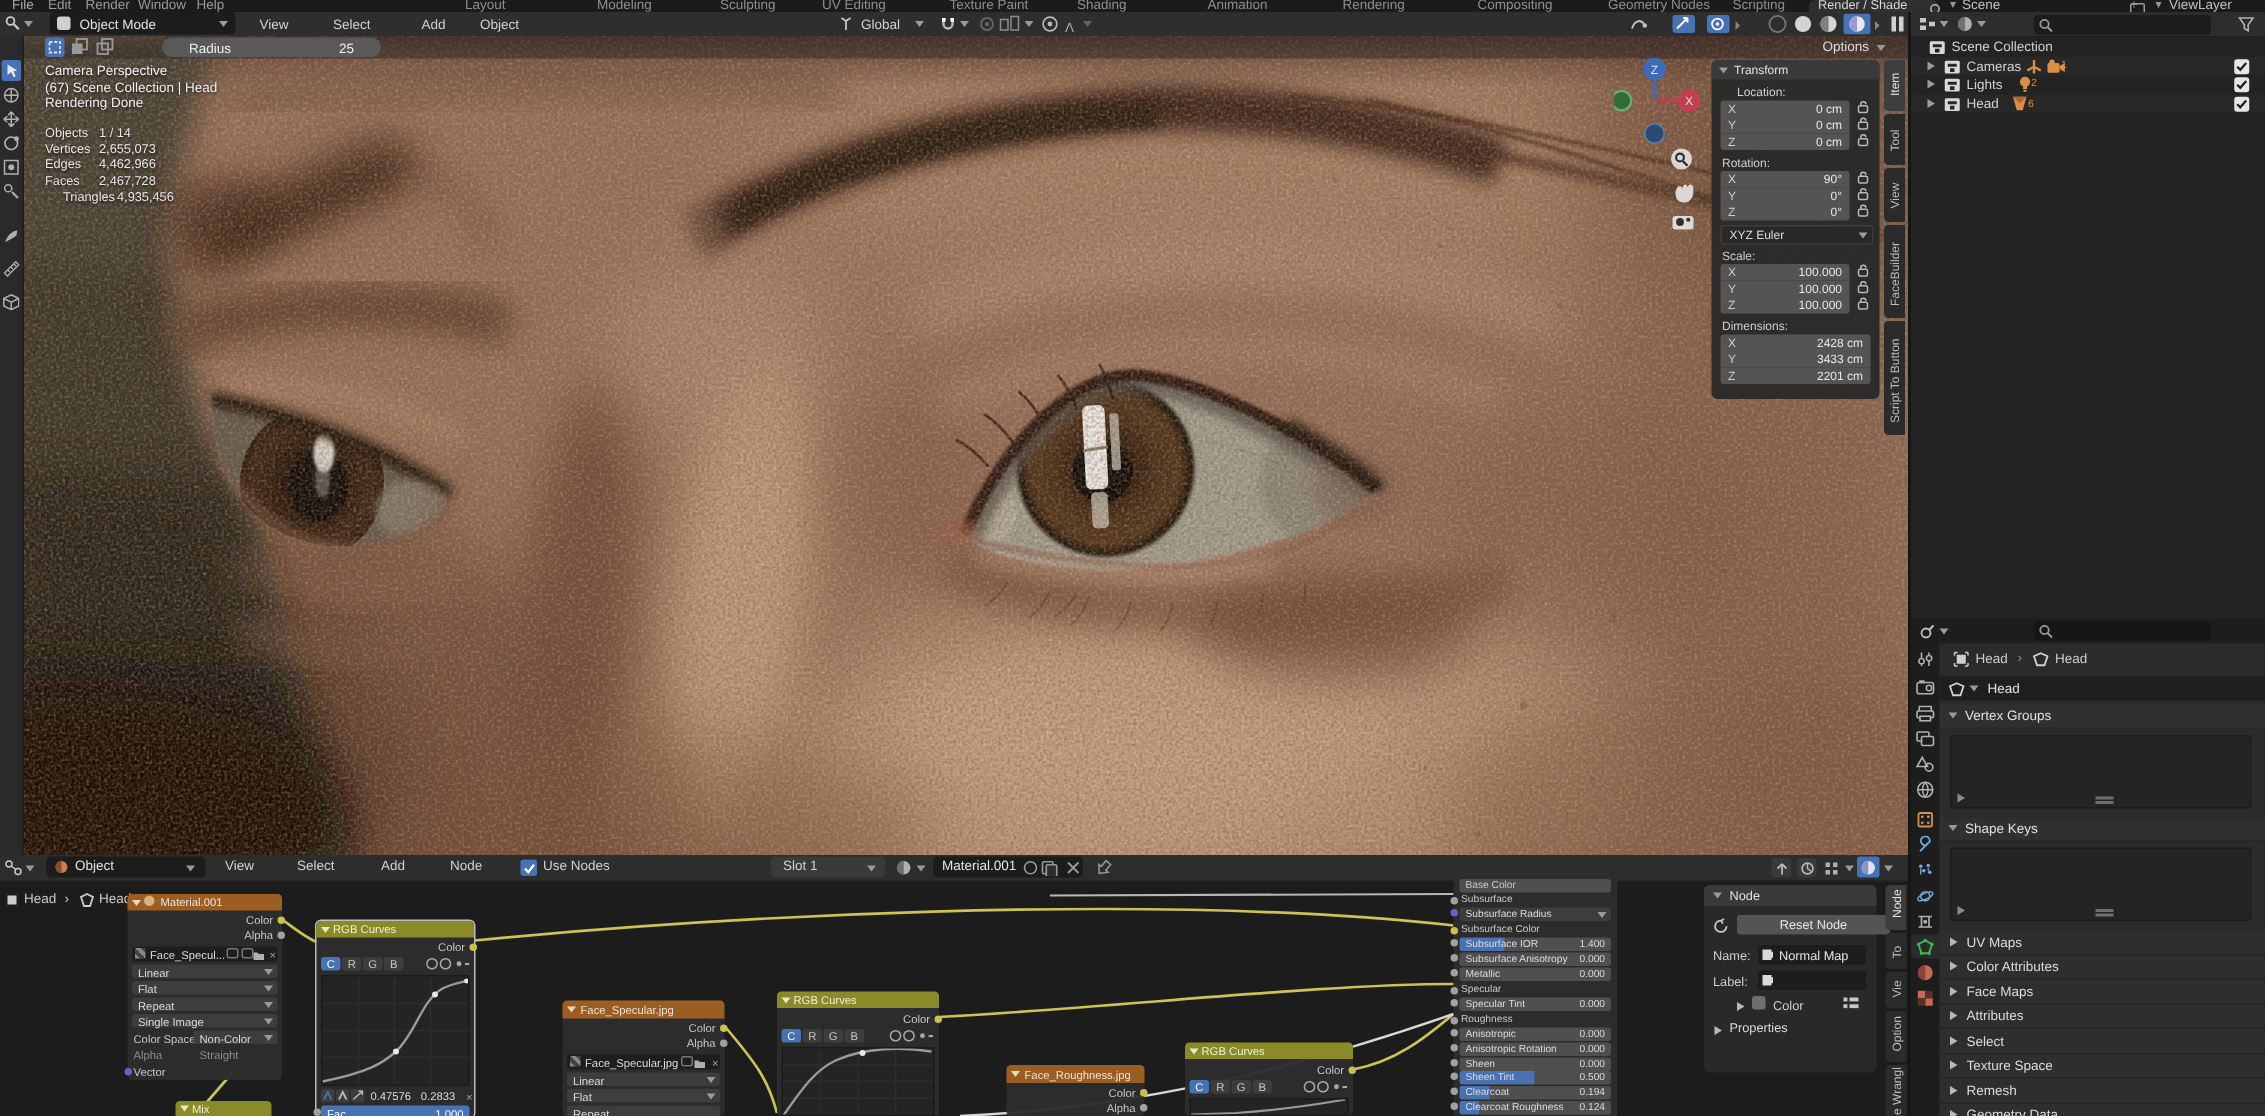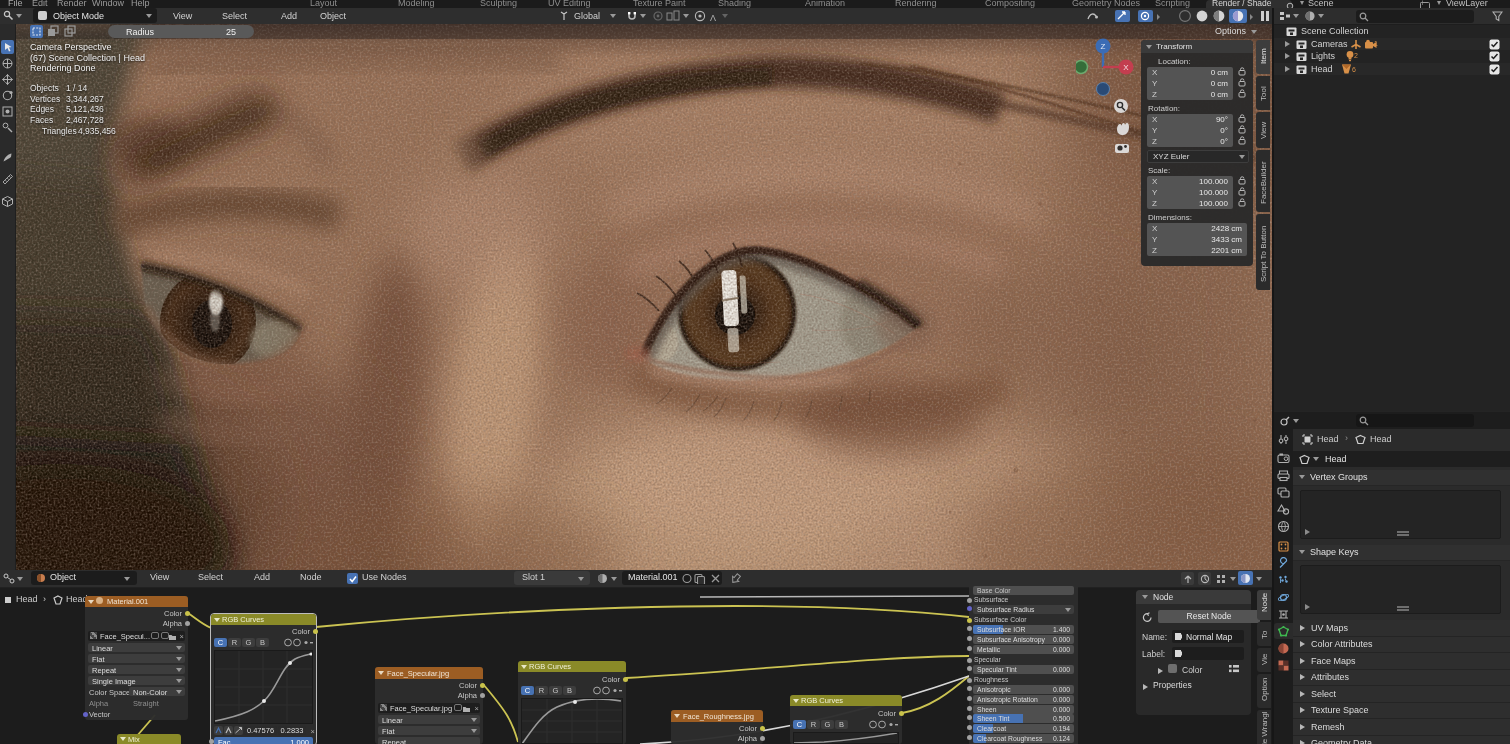--- a/index.html
+++ b/index.html
@@ -327,22 +327,22 @@
   <span class="abs" style="left:118px;top:1.5px;">25</span>
 </div>
 
 <div class="abs" style="left:1215px;top:26px;color:#dcdcdc;font-size:9px;">Options <span class="vcaret" style="margin-left:2px;"></span></div>
 
 <div class="abs" style="left:30px;top:42px;color:#f2f2f2;font-size:9px;line-height:10.6px;text-shadow:0 1px 2px rgba(0,0,0,0.8);">
   Camera Perspective<br>(67) Scene Collection | Head<br>Rendering Done
 </div>
 <div class="abs" style="left:30px;top:83px;color:#e8e8e8;font-size:8.5px;line-height:10.7px;text-shadow:0 1px 2px rgba(0,0,0,0.8);">
   <div style="position:relative;">Objects<span class="abs" style="left:36px;">1 / 14</span></div>
-  <div style="position:relative;">Vertices<span class="abs" style="left:36px;">3,344,267</span></div>
-  <div style="position:relative;">Edges<span class="abs" style="left:36px;">5,121,436</span></div>
+  <div style="position:relative;">Vertices<span class="abs" style="left:36px;">2,655,073</span></div>
+  <div style="position:relative;">Edges<span class="abs" style="left:36px;">4,462,966</span></div>
   <div style="position:relative;">Faces<span class="abs" style="left:36px;">2,467,728</span></div>
   <div style="position:relative;margin-left:12px;">Triangles<span class="abs" style="left:36px;">4,935,456</span></div>
 </div>
 
 <div class="abs" id="toolbar" style="left:0;top:24px;width:15px;height:546px;background:#2a2a2a;border-right:1px solid #1f1f1f;">
   <div class="abs" style="left:1px;top:16px;width:13px;height:14px;background:#4772b3;border-radius:2px;"></div>
   <svg class="abs" style="left:2px;top:18px;" width="11" height="11">
       <path d="M3 1 L3 8 L5.5 6 L7 9.5 L8.5 8.8 L7 5.5 L9.5 5 Z" fill="#e8e8e8"></path>
     </svg>
   <svg class="abs" style="left:2px;top:34px;" width="11" height="11">

